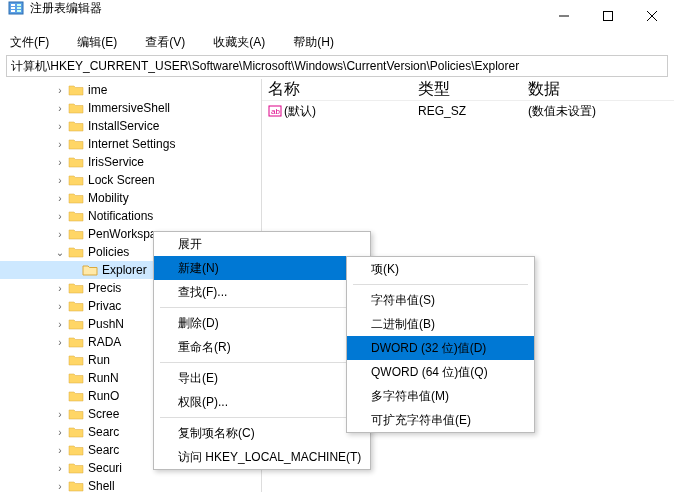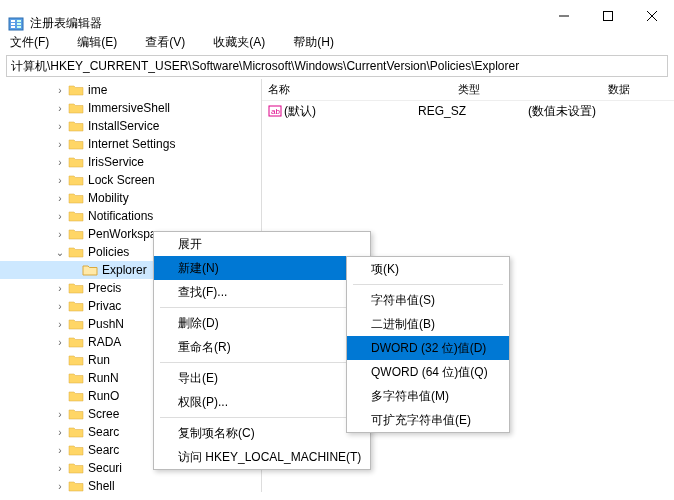--- a/index.html
+++ b/index.html
@@ -1,34 +1,34 @@
 <!DOCTYPE html>
 <html><head>
 <meta charset="utf-8">
 <style>
 * { margin: 0; padding: 0; box-sizing: border-box; font-family: "Microsoft YaHei", "Segoe UI", sans-serif; }
 body { background: #fff; width: 674px; height: 500px; overflow: hidden; font-size: 12px; position: relative; }
 
-.titlebar { height: 32px; display: flex; align-items: flex-end; padding-left: 8px; }
+.titlebar { height: 32px; display: flex; align-items: flex-start; padding-left: 8px; }
 .titlebar .app-icon { width: 16px; height: 16px; margin-right: 6px; }
 .titlebar .title { flex: 1; font-size: 12px; color: #000; }
 .win-controls { display: flex; height: 100%; }
 .win-controls div { width: 44px; display: flex; align-items: center; justify-content: center; color: #000; }
 .win-controls svg { width: 10px; height: 10px; stroke: #000; stroke-width: 1; fill: none; }
 
 .menubar { height: 21px; display: flex; align-items: center; padding-left: 4px; gap: 16px; font-size: 12px; }
 .menubar span { padding: 2px 6px; }
 
 .addressbar { height: 22px; border: 1px solid #ccc; margin: 2px 6px; display: flex; align-items: center; padding: 0 4px; font-size: 12px; }
 
 .split { display: flex; height: 413px; }
 .tree-pane { width: 262px; border-right: 1px solid #ddd; overflow: hidden; padding-top: 2px; }
 .list-pane { flex: 1; overflow: hidden; }
 
-.list-header { display: flex; height: 22px; border-bottom: 1px solid #eee; align-items: center; font-size: 11px; padding-left: 6px; gap: 40px; }
+.list-header { display: flex; height: 22px; border-bottom: 1px solid #eee; align-items: center; font-size: 16px; padding-left: 6px; }
 .list-header span:nth-child(1){ width: 150px; }
 .list-header span:nth-child(2){ width: 110px; }
 .list-row { display: flex; height: 20px; align-items: center; font-size: 12px; padding-left: 6px; }
 .list-row span:nth-child(2){ width: 134px; }
 .list-row span:nth-child(3){ width: 110px; }
 .ab-icon { width: 14px; height: 14px; margin-right: 2px; }
 
 .tree-row { display: flex; align-items: center; height: 18px; font-size: 12px; white-space: nowrap; position: relative; }
 .tree-row .twisty { width: 12px; display: inline-flex; justify-content: center; color: #666; font-size: 10px; margin-right: 2px; }
 .tree-row .fold { width: 16px; height: 14px; margin-right: 4px; }
@@ -281,21 +281,21 @@
     <div class="item">删除(D)</div>
     <div class="item">重命名(R)</div>
     <div class="sep"></div>
     <div class="item">导出(E)</div>
     <div class="item">权限(P)...</div>
     <div class="sep"></div>
     <div class="item">复制项名称(C)</div>
     <div class="item">访问 HKEY_LOCAL_MACHINE(T)</div>
   </div>
 
-<div class="ctx" id="ctx2" style="left:346px; top:256px; width:164px;">
+<div class="ctx" id="ctx2" style="left:346px; top:256px; width:189px;">
     <div class="item">项(K)</div>
     <div class="sep"></div>
     <div class="item">字符串值(S)</div>
     <div class="item">二进制值(B)</div>
     <div class="item hl">DWORD (32 位)值(D)</div>
     <div class="item">QWORD (64 位)值(Q)</div>
     <div class="item">多字符串值(M)</div>
     <div class="item">可扩充字符串值(E)</div>
   </div>
 

